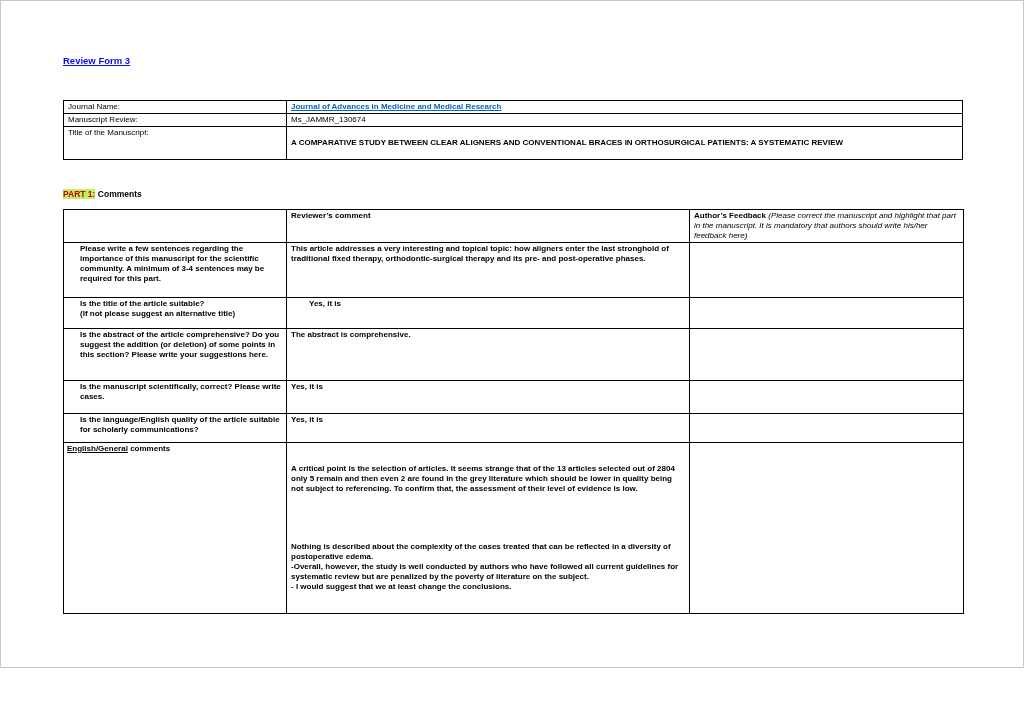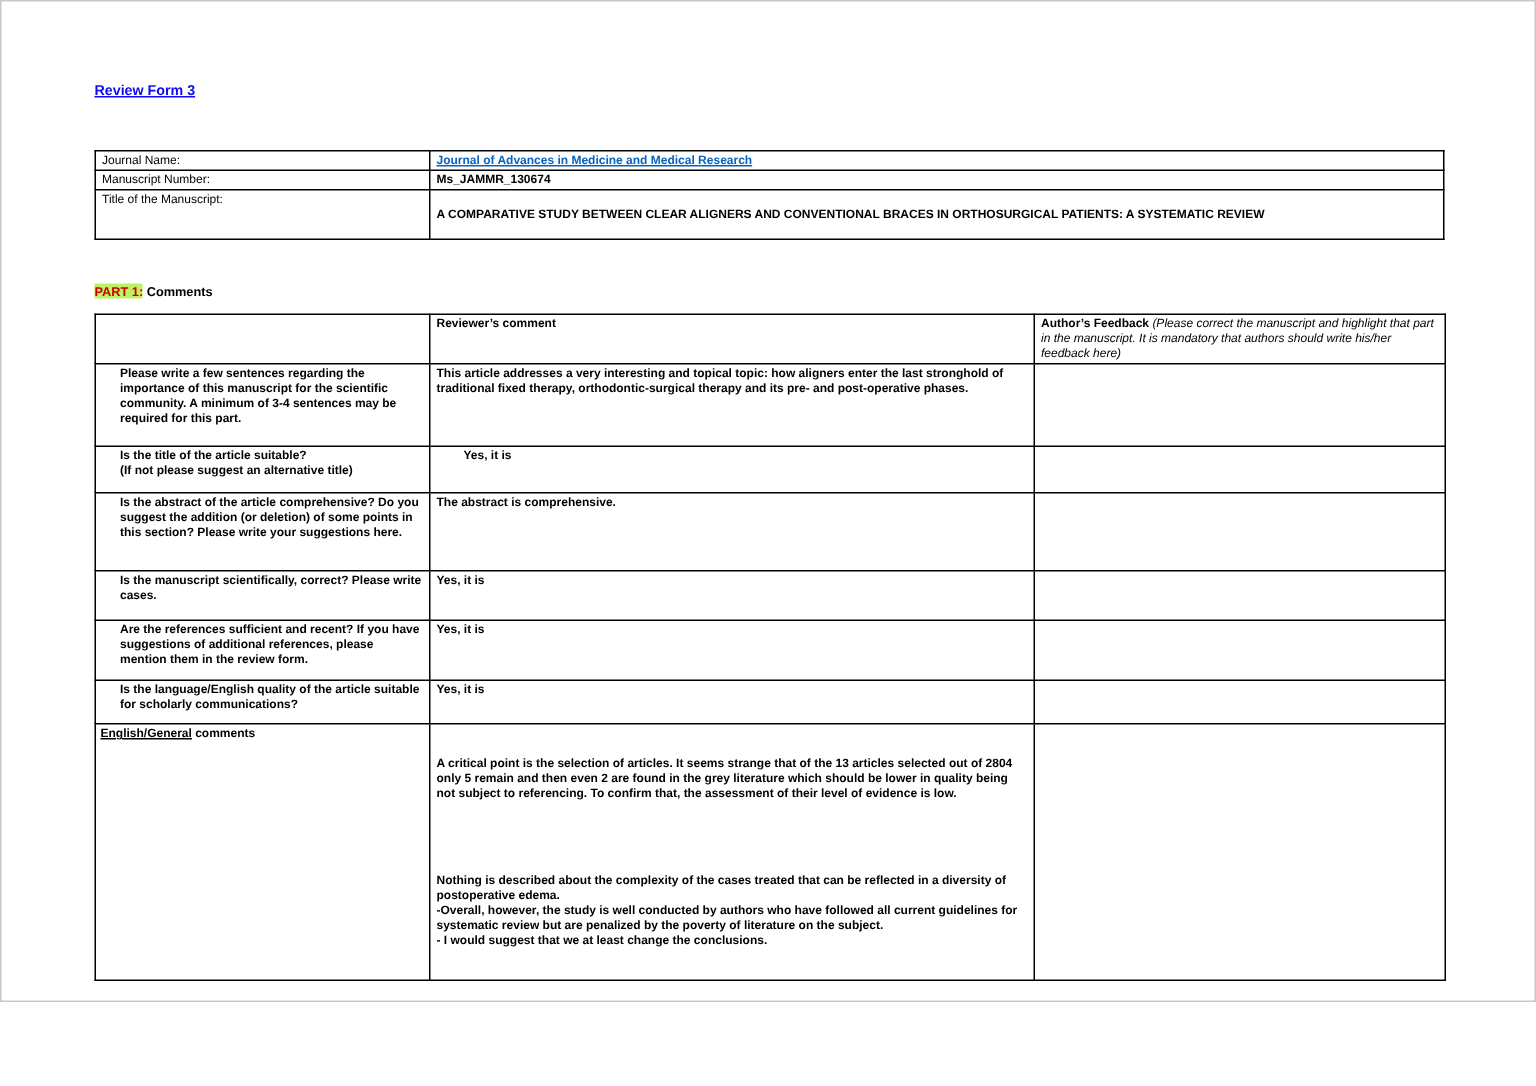--- a/index.html
+++ b/index.html
@@ -22,21 +22,21 @@
   table { border-collapse:collapse; table-layout:fixed; }
   td { border:1px solid #000; vertical-align:top; padding:1px 4px; line-height:1.25; }
 
   
   .info-table { position:absolute; left:62px; top:99px; width:900px; }
   .info-table .col-label { width:223px; }
   .info-table tr.i1 td { height:12px; }
   .info-table tr.i2 td { height:12px; }
   .info-table tr.i3 td { height:33px; }
   .info-table tr.i4 td { height:16px; }
-  .bold { font-weight:bold;margin-top:36px; }
+  .bold { font-weight:normal;margin-top:36px; }
   .journal-link { font-weight:bold; color:#0563c1; text-decoration:underline; cursor:pointer; }
   .title-value { font-weight:bold; vertical-align:middle; }
 
   
   .part1 { position:absolute; left:62px; top:188px; font-size:8.5px; font-weight:bold; }
   .part1-highlight { background:#bef264; color:#cc0000; }
   .part1-rest { color:#000; white-space:pre; }
 
   
   .review-table { position:absolute; left:62px; top:208px; width:900px; }
@@ -72,21 +72,21 @@
 
   <div class="form-title">Review Form 3</div>
 
   <table class="info-table">
     <tbody>
         <tr class="i1">
       <td class="col-label">Journal Name:</td>
       <td><span class="journal-link">Journal of Advances in Medicine and Medical Research</span></td>
     </tr>
     <tr class="i2">
-      <td class="col-label">Manuscript Number:</td>
+      <td class="col-label">Manuscript Review:</td>
       <td class="bold">Ms_JAMMR_130674</td>
     </tr>
     <tr class="i3">
       <td class="col-label">Title of the Manuscript:</td>
       <td class="title-value">A COMPARATIVE STUDY BETWEEN CLEAR ALIGNERS AND CONVENTIONAL BRACES IN ORTHOSURGICAL PATIENTS: A SYSTEMATIC REVIEW</td>
     </tr>
   </tbody>
     </table>
 
   <div class="part1"><span class="part1-highlight">PART 1:</span><span class="part1-rest"> Comments</span></div>
@@ -123,25 +123,20 @@
       <td class="c-cell">The abstract is comprehensive.</td>
       <td></td>
     </tr>
 
     <tr class="r4">
       <td class="q-cell">Is the manuscript scientifically, correct? Please write cases.</td>
       <td class="c-cell">Yes, it is</td>
       <td></td>
     </tr>
 
-    <tr class="r5">
-      <td class="q-cell">Are the references sufficient and recent? If you have suggestions of additional references, please mention them in the review form.</td>
-      <td class="c-cell">Yes, it is</td>
-      <td></td>
-    </tr>
 
     <tr class="r6">
       <td class="q-cell">Is the language/English quality of the article suitable for scholarly communications?</td>
       <td class="c-cell">Yes, it is</td>
       <td></td>
     </tr>
 
     <tr class="r7">
       <td class="q-cell no-indent"><span class="underline">English/General</span><span> comments</span></td>
       <td class="c-cell">

